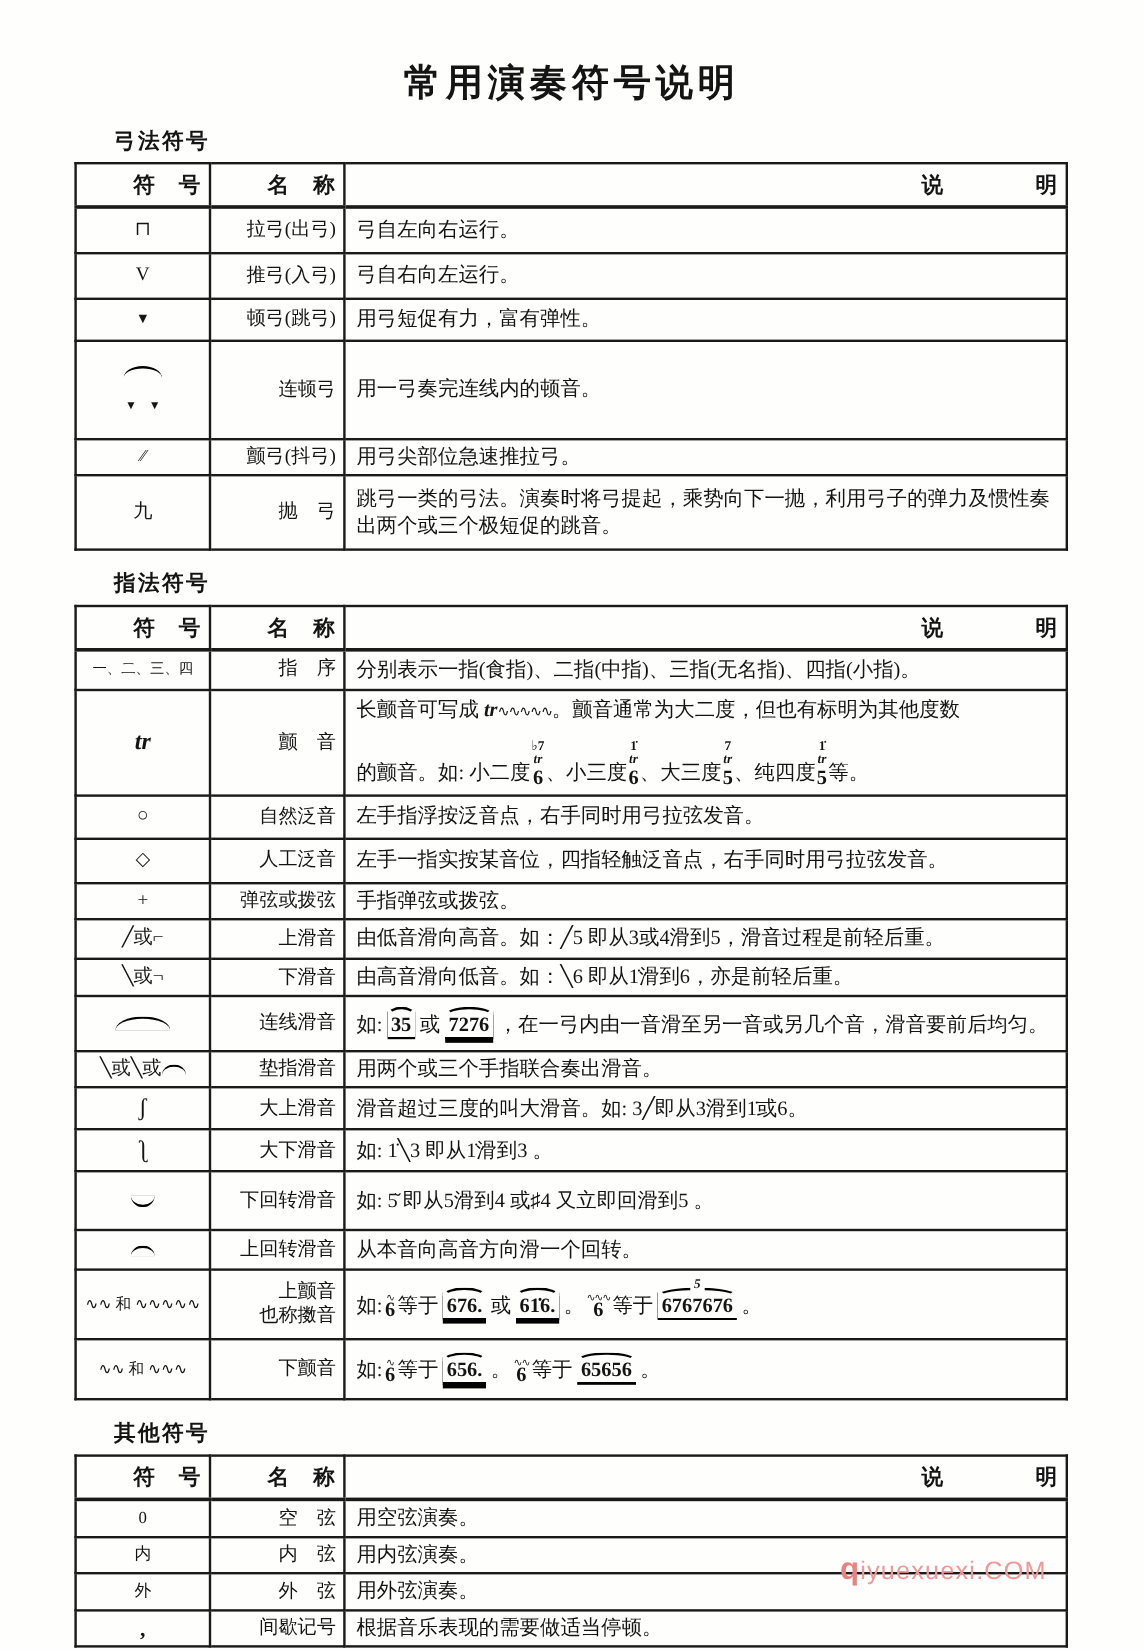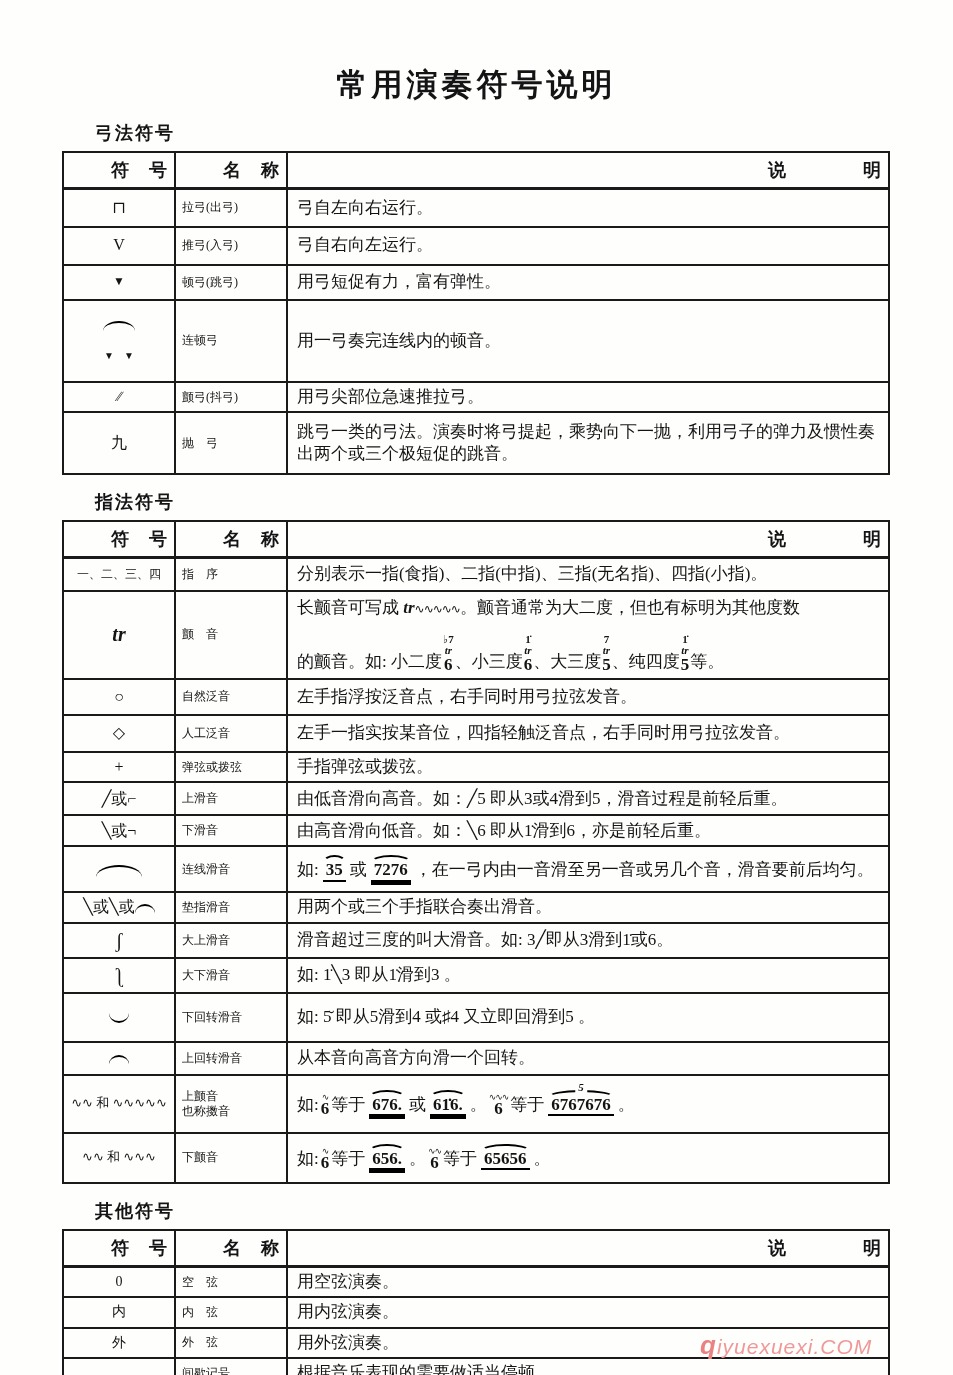--- a/index.html
+++ b/index.html
@@ -1,28 +1,28 @@
 <!DOCTYPE html>
 <html><head>
 <meta charset="utf-8">
 <style>
   html,body{margin:0;padding:0;}
   body{
     width:953px;height:1375px;background:#fefefd;position:relative;
     font-family:"Liberation Serif","DejaVu Serif",serif;color:#141414;
   }
-  .title{text-align:center;font-size:31px;font-weight:bold;letter-spacing:4px;padding-top:64px;}
+  .title{text-align:center;font-size:31px;font-weight:bold;letter-spacing:4px;padding-top:48px;}
   .sec{font-size:18px;font-weight:bold;margin:15px 0 6px 95px;letter-spacing:2px;}
   table{border-collapse:collapse;table-layout:fixed;width:826px;margin-left:62px;}
   td{border:2px solid #1a1a1a;padding:2px 6px;vertical-align:middle;overflow:hidden;}
   col.c1{width:112px}col.c2{width:112px}col.c3{width:602px}
   tr.hdr td{border-bottom:3px solid #1a1a1a;height:30px;}
   .hd{font-weight:bold;text-align:right;font-size:18px;letter-spacing:1px;}
   .sym{text-align:center;font-size:16px;white-space:pre-line;padding:2px;line-height:1.15;}
-  .name{text-align:left;font-size:12px;white-space:pre-line;line-height:1.25;}
+  .name{text-align:right;font-size:16px;white-space:pre-line;line-height:1.25;}
   .desc{font-size:17px;padding:3px 9px;line-height:1.32;}
   .smallsym{font-size:12px;}
   .tight{letter-spacing:-4px;font-size:14px;}
   .trsym{font-style:italic;font-weight:bold;font-size:20px;}
   .bigsym{font-size:20px;}
   .flip{display:inline-block;transform:scaleX(-1);}
   
   .arc{display:inline-block;border-top:2px solid #000;border-radius:50% 50% 0 0/100% 100% 0 0;height:10px;vertical-align:middle;}
   .w44{width:46px;} .w30{width:32px;height:8px;} .w20{width:20px;height:7px;}
   .turn{display:inline-block;width:20px;height:8px;border-bottom:2px solid #000;border-radius:0 0 50% 50%/0 0 100% 100%;vertical-align:middle;}
@@ -39,22 +39,22 @@
   .zstk .z{font-size:9px;letter-spacing:-1px;}
   .zstk .n{font-size:17px;font-weight:bold;}
   .narc{position:relative;display:inline-block;font-weight:bold;font-size:17px;padding:4px 3px 1px;margin:0 4px;line-height:1.05;}
   .narc::before{content:"";position:absolute;top:-2px;left:0;right:0;height:10px;
     border:2px solid transparent;border-top:2px solid #000;border-radius:50%;}
   .u1{box-shadow:0 2px 0 #000;}
   .u2{box-shadow:0 2px 0 #000,0 5px 0 #000;font-family:Liberation Serif, serif;}
   .tup{position:absolute;top:-10px;left:50%;transform:translateX(-50%);font-size:11px;font-style:italic;
     line-height:1;background:#fefefd;padding:0 3px;}
   .tline2{margin-top:14px;}
-  .wm{position:absolute;left:700px;top:1330px;font-family:"Liberation Sans","DejaVu Sans",sans-serif;
-    font-size:21px;color:#f09898;letter-spacing:1px;font-style:italic;}
+  .wm{position:absolute;left:700px;top:1292px;font-family:"Liberation Sans","DejaVu Sans",sans-serif;
+    font-size:21px;color:#f09898;letter-spacing:1px;}
   .wm::first-letter{font-size:26px;font-weight:bold;color:#ea8282;}
 </style>
 </head>
 <body>
 
 <div class="title">常用演奏符号说明</div>
 
 <div class="sec">弓法符号</div>
 <table>
   <colgroup>

